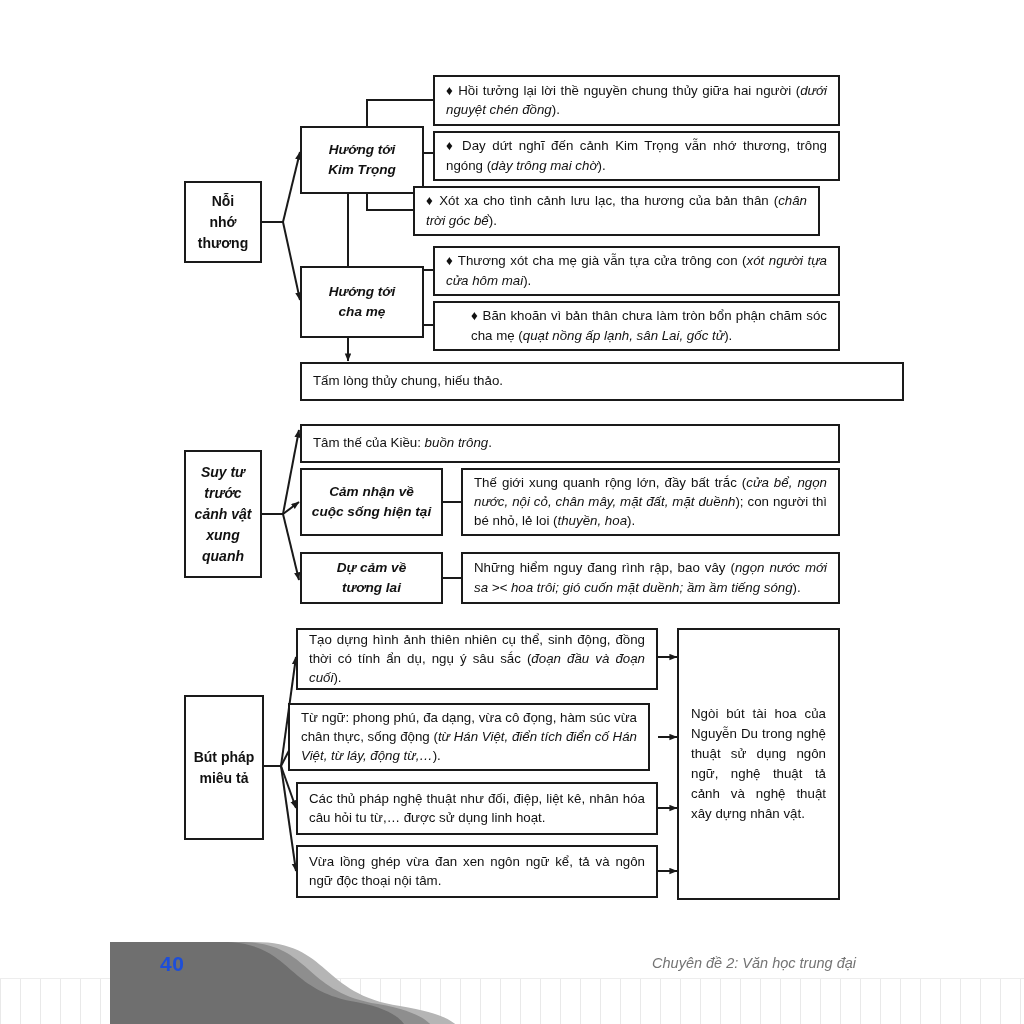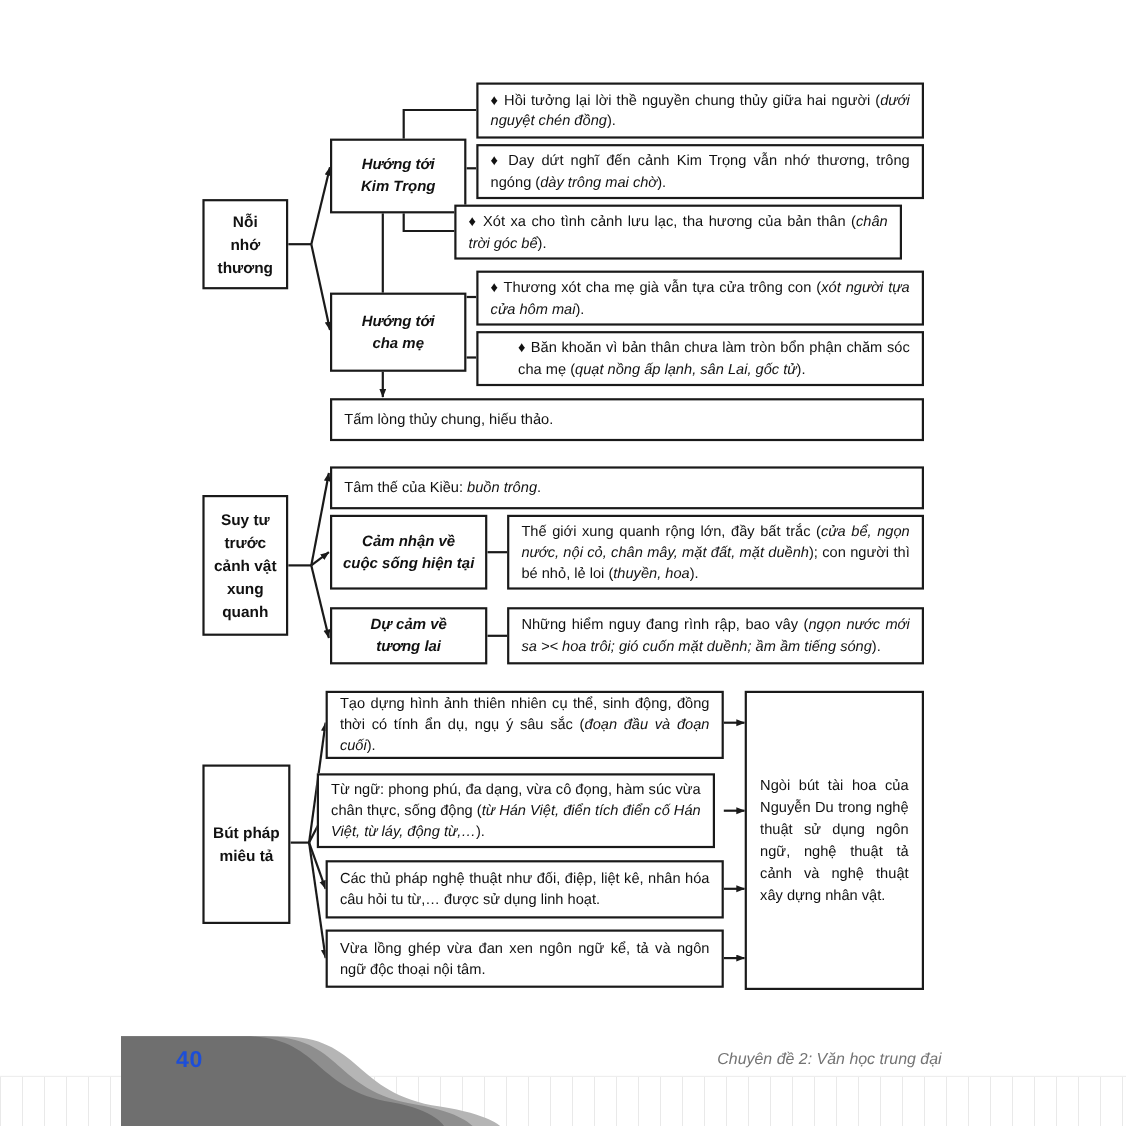--- a/index.html
+++ b/index.html
@@ -198,25 +198,25 @@
   <div class="box leaf" style="left:413px; top:186px; width:407px; height:50px;">
     <span class="txt"><span class="bul">♦</span> Xót xa cho tình cảnh lưu lạc, tha hương của bản thân (<em>chân trời góc bể</em>).</span>
   </div>
   <div class="box leaf" style="left:433px; top:246px; width:407px; height:50px;">
     <span class="txt"><span class="bul">♦</span> Thương xót cha mẹ già vẫn tựa cửa trông con (<em>xót người tựa cửa hôm mai</em>).</span>
   </div>
   <div class="box leaf" style="left:433px; top:301px; width:407px; height:50px;padding-left:36px;">
     <span class="txt"><span class="bul">♦</span> Băn khoăn vì bản thân chưa làm tròn bổn phận chăm sóc cha mẹ (<em>quạt nồng ấp lạnh, sân Lai, gốc tử</em>).</span>
   </div>
 
-  <div class="box leaf nojust" style="left:300px; top:362px; width:540px; height:39px;justify-content:flex-end;">
+  <div class="box leaf nojust" style="left:300px; top:362px; width:604px; height:39px;justify-content:flex-end;">
     <span class="txt">Tấm lòng thủy chung, hiếu thảo.</span>
   </div>
 
-  <div class="box node-root" style="left:184px; top:450px; width:78px; height:128px;">
+  <div class="box node-root" style="left:184px; top:450px; width:78px; height:128px;font-style:italic;">
     <span class="ml">Suy tư<br>trước<br>cảnh vật<br>xung<br>quanh</span>
   </div>
 
   <div class="box leaf nojust" style="left:300px; top:424px; width:540px; height:39px;">
     <span class="txt">Tâm thế của Kiều: <em>buồn trông</em>.</span>
   </div>
 
   <div class="box node-mid" style="left:300px; top:468px; width:143px; height:68px;">
     <span class="ml">Cảm nhận về<br>cuộc sống hiện tại</span>
   </div>

